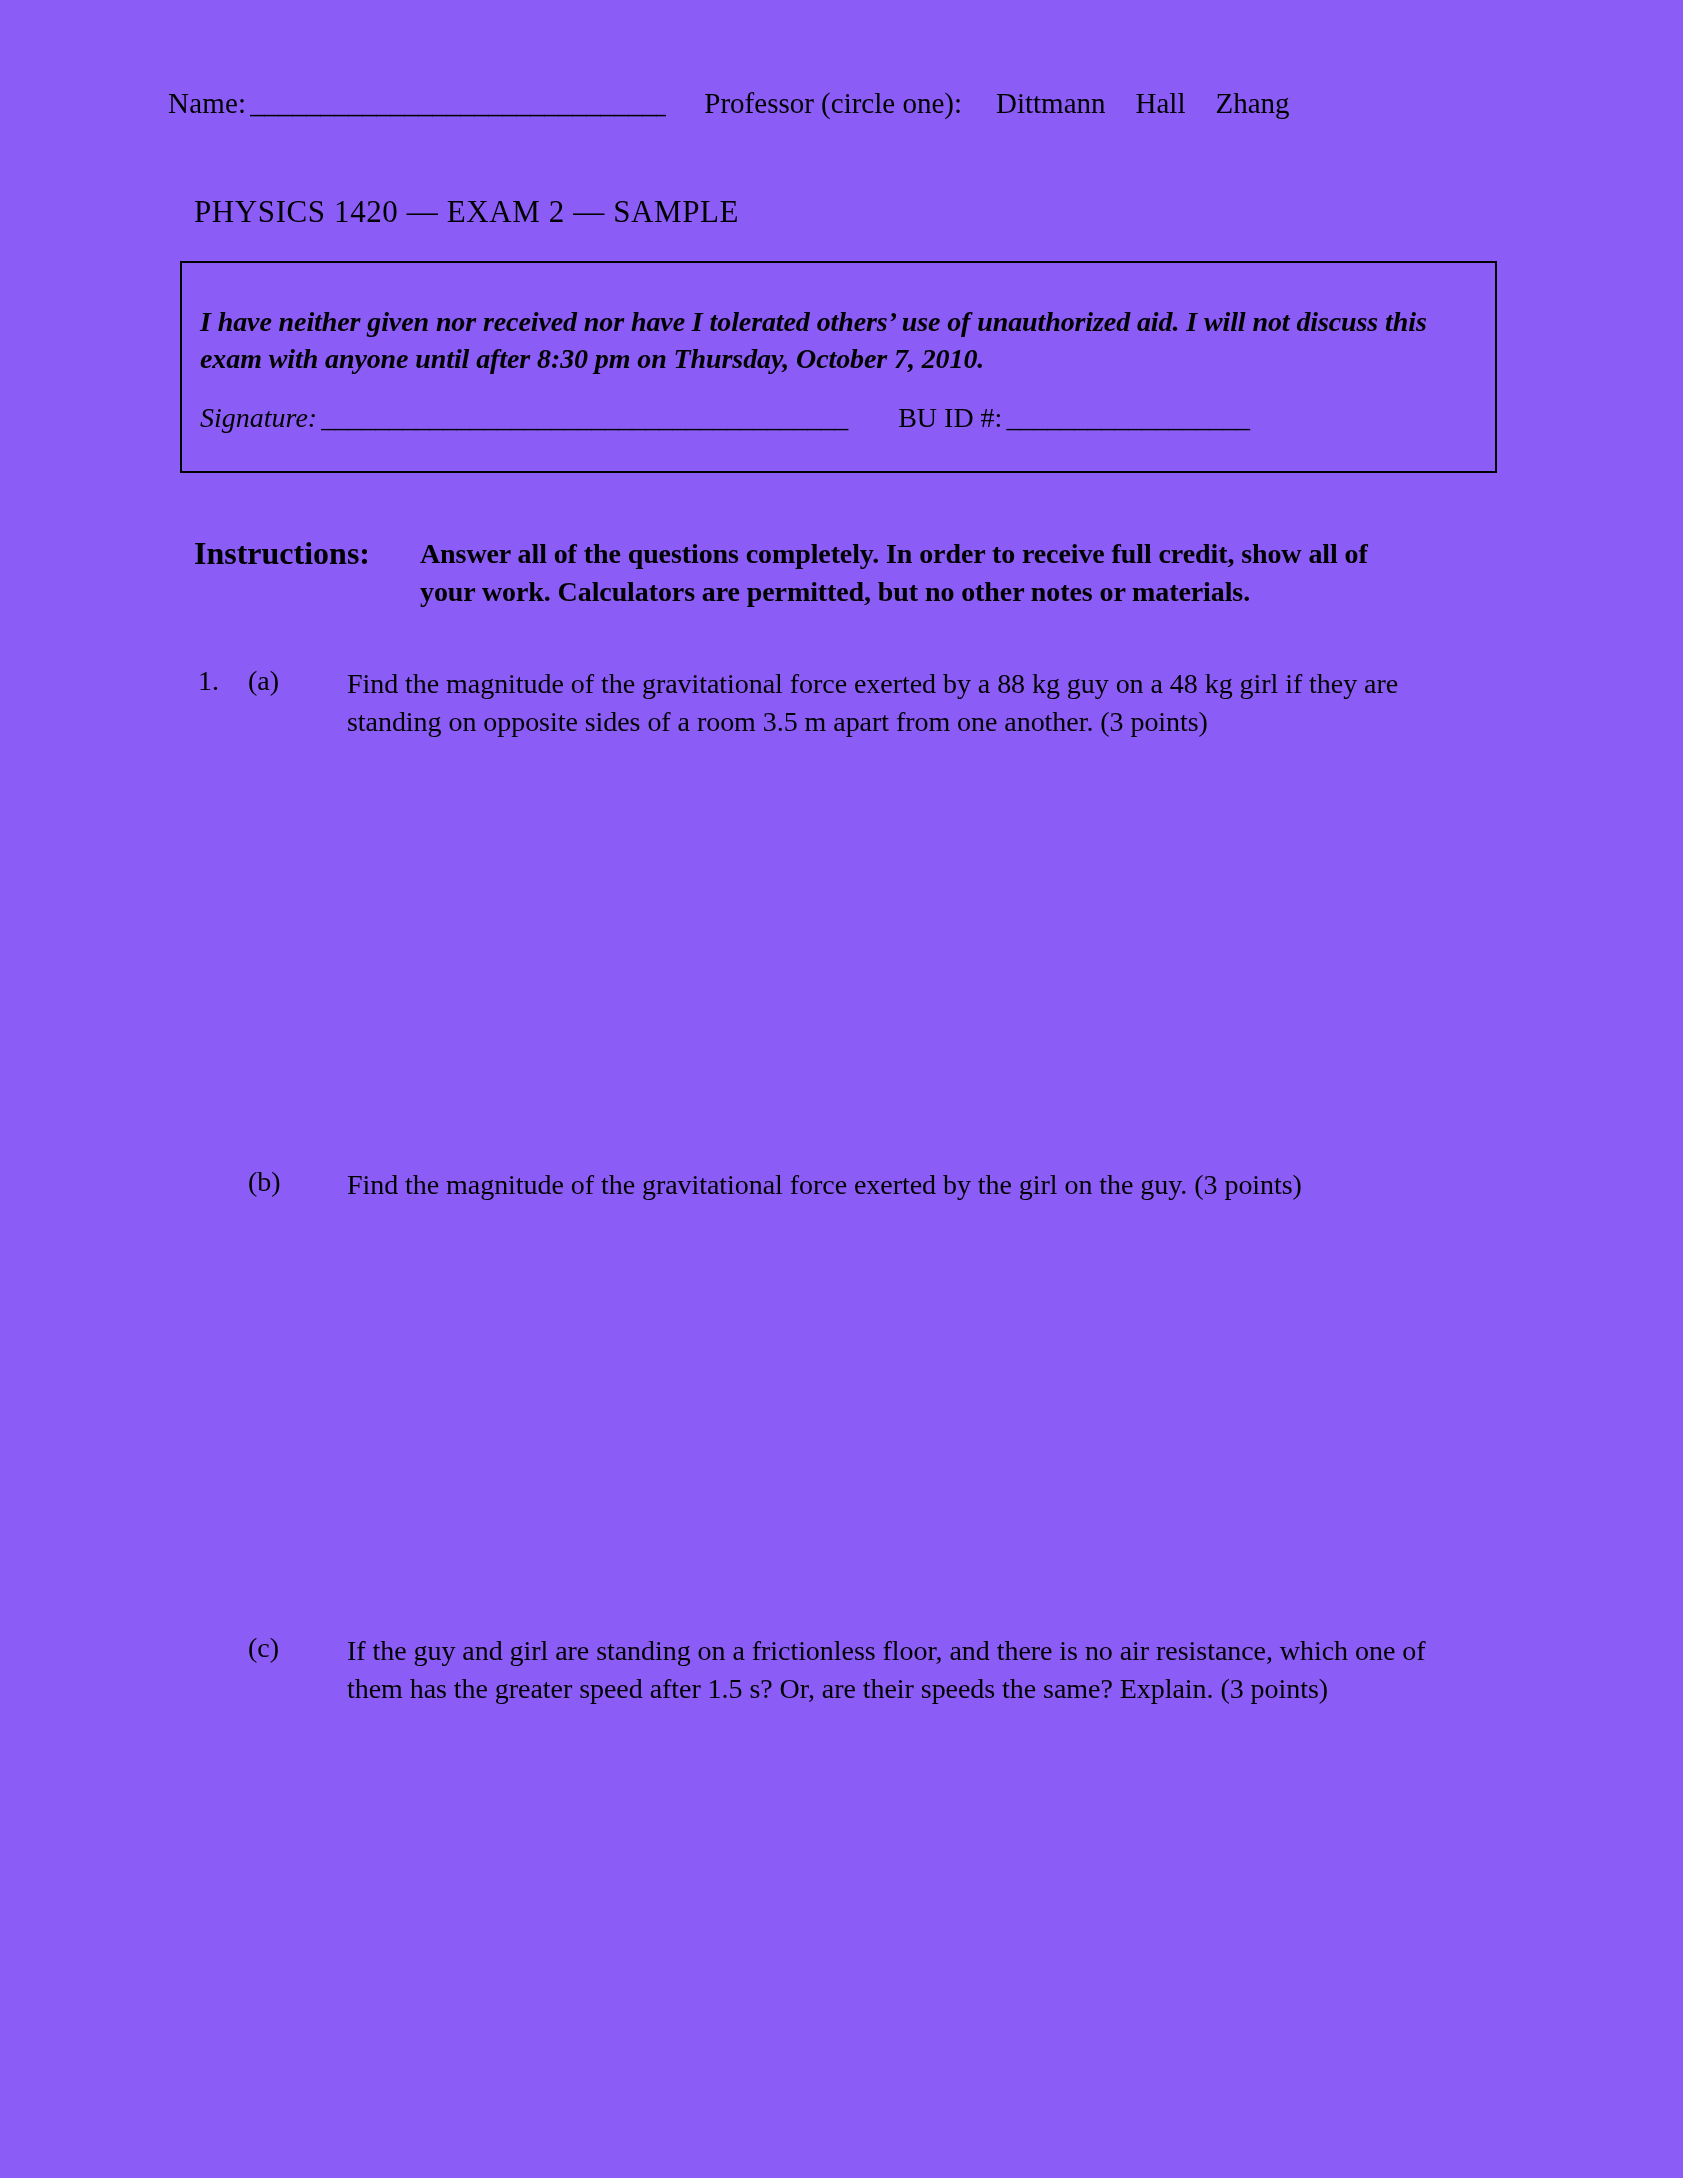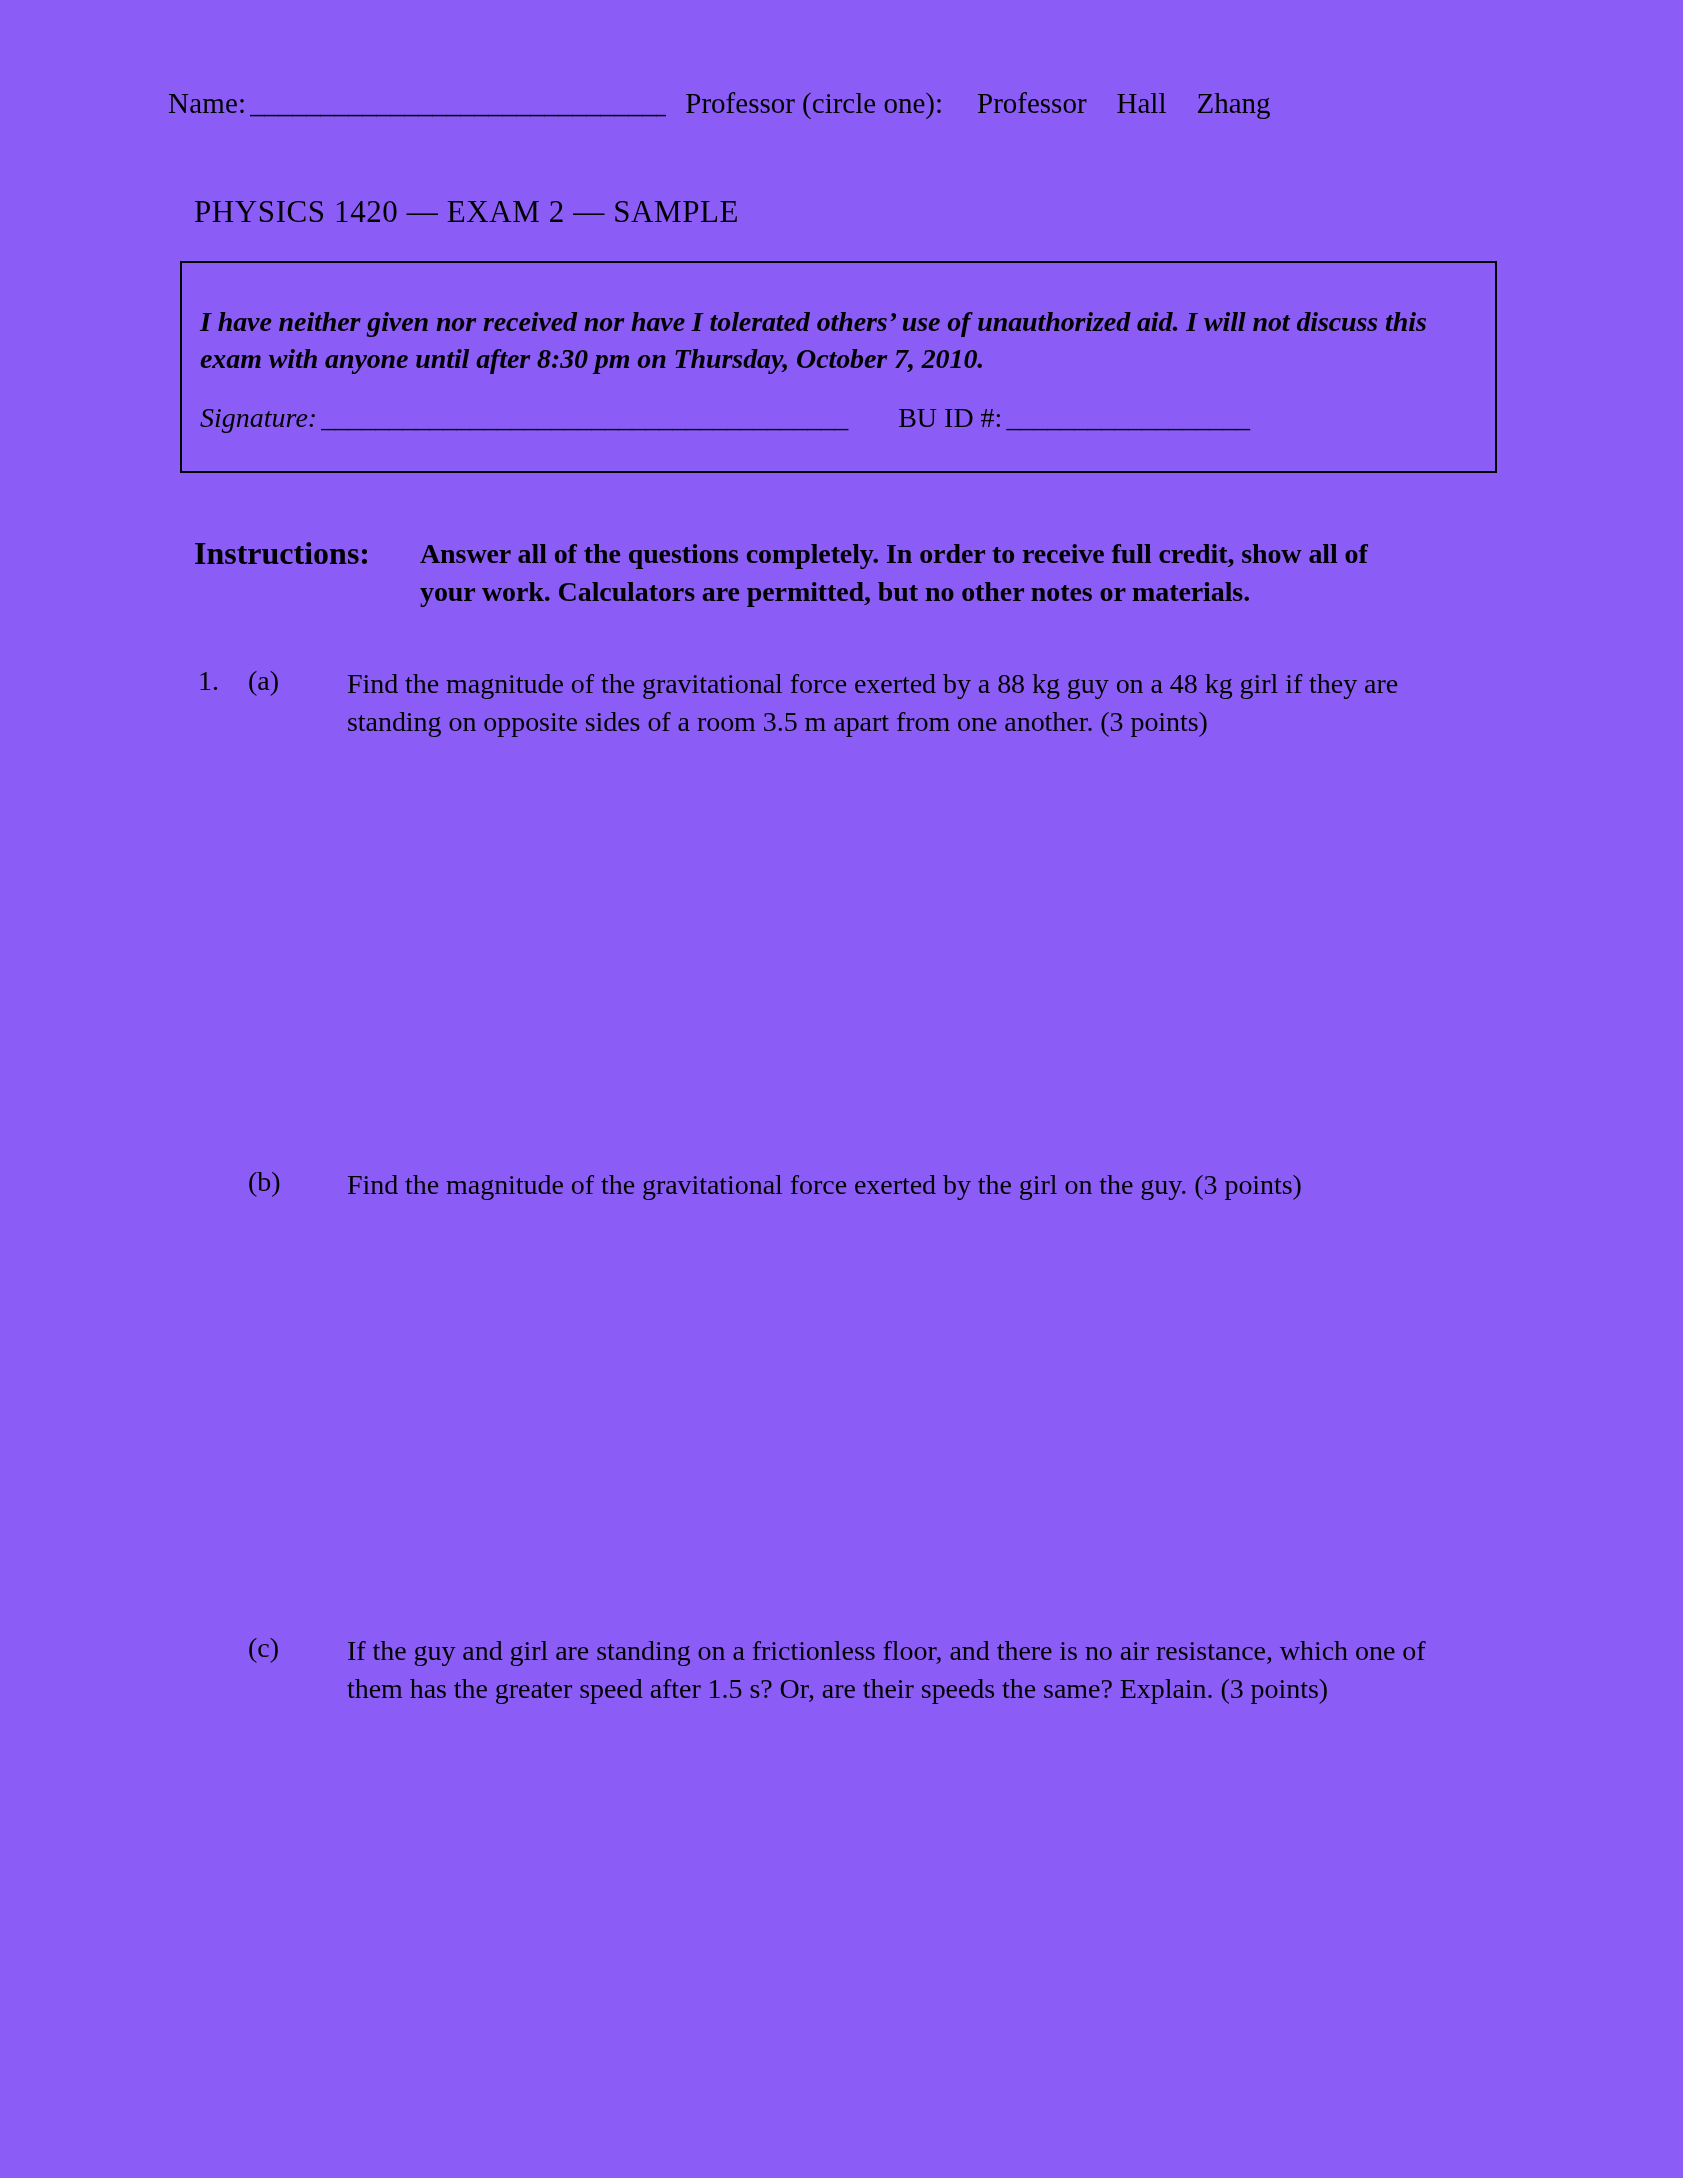--- a/index.html
+++ b/index.html
@@ -44,21 +44,21 @@
   .name-rule {
     display: inline-block;
     font-size: 29px;
     letter-spacing: -0.5px;
     white-space: nowrap;
     margin-left: 4px;
     overflow: hidden;
     width: 416px;
   }
   .prof-block {
-    margin-left: 19px;
+    margin-left: 38px;
     font-size: 29px;
     white-space: nowrap;
     display: flex;
     align-items: baseline;
   }
   .prof-label { white-space: nowrap; }
   .prof-name {
     margin-left: 30px;
     white-space: nowrap;
   }
@@ -183,21 +183,21 @@
 </head>
 <body>
 
 <div class="page">
 
   <div class="header-row">
     <span class="name-label">Name:</span>
     <span class="name-rule">_________________________________</span>
     <span class="prof-block">
       <span class="prof-label">Professor (circle one):</span>
-      <span class="prof-name first">Professor</span>
+      <span class="prof-name first">Dittmann</span>
       <span class="prof-name">Hall</span>
       <span class="prof-name">Zhang</span>
     </span>
   </div>
 
   <div class="exam-title">PHYSICS 1420  —  EXAM 2  —  SAMPLE</div>
 
   <div class="honor-box">
     <div class="honor-text">I have neither given nor received nor have I tolerated others’ use of unauthorized aid.  I will not discuss this exam with anyone until after 8:30 pm on Thursday, October 7, 2010.</div>
     <div class="sig-row">

